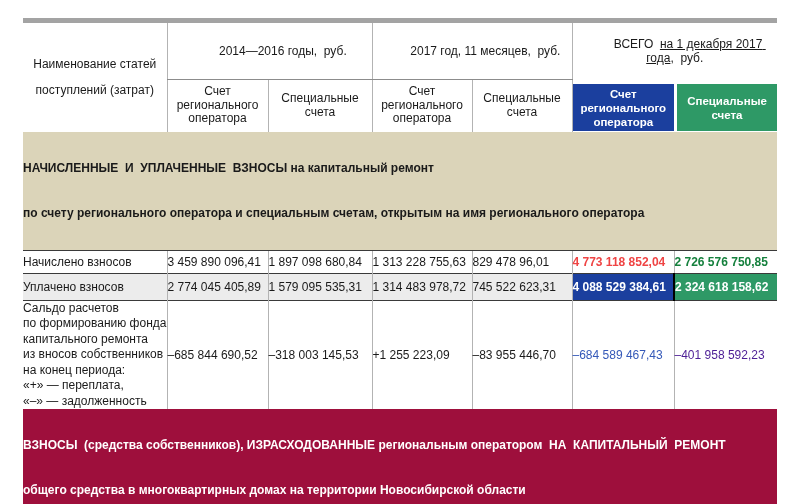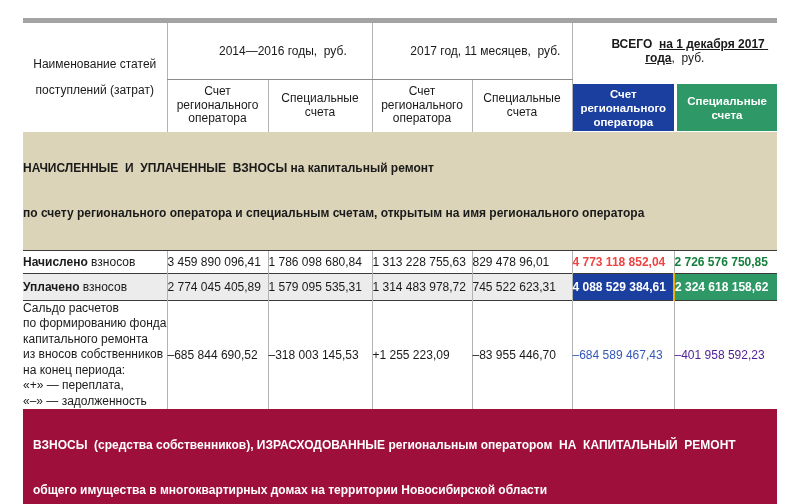--- a/index.html
+++ b/index.html
@@ -6,44 +6,44 @@
   .page{position:relative;width:800px;height:504px;background:#ffffff;
         font-family:"Liberation Sans", sans-serif;color:#1a1a1a;overflow:hidden;}
   table.t{position:absolute;left:23px;top:18px;width:754px;border-collapse:collapse;table-layout:fixed;}
   table.t td{padding:0;font-size:12px;vertical-align:middle;overflow:visible;}
 
   
   .bt-g{border-top:5px solid #a3a3a3;}
   .bb-g{border-bottom:1px solid #8c8c8c;}
   .bt-d{border-top:1px solid #3a3a3a;}
   .vl{border-left:1px solid #b3b3b3;}
-  .vlw{border-left:2px solid #eab308;}
+  .vlw{border-left:2px solid #000000;}
 
   
   .namecell{text-align:center;font-size:12px;}
   .namecell div{line-height:26px;}
   .grp{text-align:center;font-size:12px;white-space:pre-wrap;}
   .sub{text-align:center;font-size:11px;vertical-align:middle;}
   .sub div{line-height:13.5px;}
   .hbox{height:47px;color:#fff;font-weight:bold;font-size:11.5px;text-align:center;
         display:flex;flex-direction:column;justify-content:center;}
   .hbox div{line-height:14px;}
   .hb-blue{background:#1B3F9E;margin-top:5px;}
   .hb-green{background:#2E9966;margin-top:5px;margin-left:3px;}
   td.hcol{vertical-align:top;}
 
   
   .band1{background:#DBD4B9;font-weight:bold;font-size:12.5px;padding-left:7px;white-space:pre-wrap;}
   .band1 div{line-height:17px;}
   .band2{background:#9E0F3C;color:#ffffff;font-weight:bold;font-size:12.5px;padding-left:7px;white-space:pre-wrap;}
-  .band2 div{line-height:17px;padding-left:10px;}
+  .band2 div{line-height:17px;}
 
   
   .lbl{text-align:left;padding-left:5px;white-space:nowrap;}
-  .b{font-weight:bold;}
+  .b{font-weight:normal;}
   .num{text-align:left;white-space:nowrap;font-size:11.5px;}
   .tblue{color:#ef4444;font-weight:bold;}
   .tgreen{color:#15803d;font-weight:bold;}
   .tblue2{color:#3458B8;}
   .tgreen2{color:#4c1d95;}
   .solid-blue{background:#1B3F9E;color:#fff;font-weight:bold;margin-left:20px;}
   .solid-green{background:#2E9966;color:#fff;font-weight:bold;}
   .grayrow{background:#ECECEC;}
   .topal{vertical-align:top;padding-top:4px;}
   .mlines div{line-height:15.5px;}
@@ -129,21 +129,21 @@
         <div>НАЧИСЛЕННЫЕ  И  УПЛАЧЕННЫЕ  ВЗНОСЫ на капитальный ремонт</div>
         <div>по счету регионального оператора и специальным счетам, открытым на имя регионального оператора</div>
       </td>
     </tr>
 
     <tr class="rn">
       <td class="bt-d lbl">
         <span class="b">Начислено</span><span> взносов</span>
       </td>
       <td class="bt-d vl num">3 459 890 096,41</td>
-      <td class="bt-d vl num">1 786 098 680,84</td>
+      <td class="bt-d vl num">1 897 098 680,84</td>
       <td class="bt-d vl num">1 313 228 755,63</td>
       <td class="bt-d vl num">829 478 96,01</td>
       <td class="bt-d vl num tblue">4 773 118 852,04</td>
       <td class="bt-d vl num tgreen">2 726 576 750,85</td>
     </tr>
 
     <tr class="ru">
       <td class="bt-d lbl grayrow">
         <span class="b">Уплачено</span><span> взносов</span>
       </td>
@@ -169,19 +169,19 @@
       <td class="bt-d vl num topal">–318 003 145,53</td>
       <td class="bt-d vl num topal">+1 255 223,09</td>
       <td class="bt-d vl num topal">–83 955 446,70</td>
       <td class="bt-d vl num topal tblue2">–684 589 467,43</td>
       <td class="bt-d vl num topal tgreen2">–401 958 592,23</td>
     </tr>
 
     <tr class="rb2">
       <td colspan="7" class="band2">
         <div>ВЗНОСЫ  (средства собственников), ИЗРАСХОДОВАННЫЕ региональным оператором  НА  КАПИТАЛЬНЫЙ  РЕМОНТ</div>
-        <div>общего имущества в многоквартирных домах на территории Новосибирской области</div>
+        <div>общего средства в многоквартирных домах на территории Новосибирской области</div>
       </td>
     </tr>
 
   </tbody>
     </table>
 </div>
 
 </body></html>

